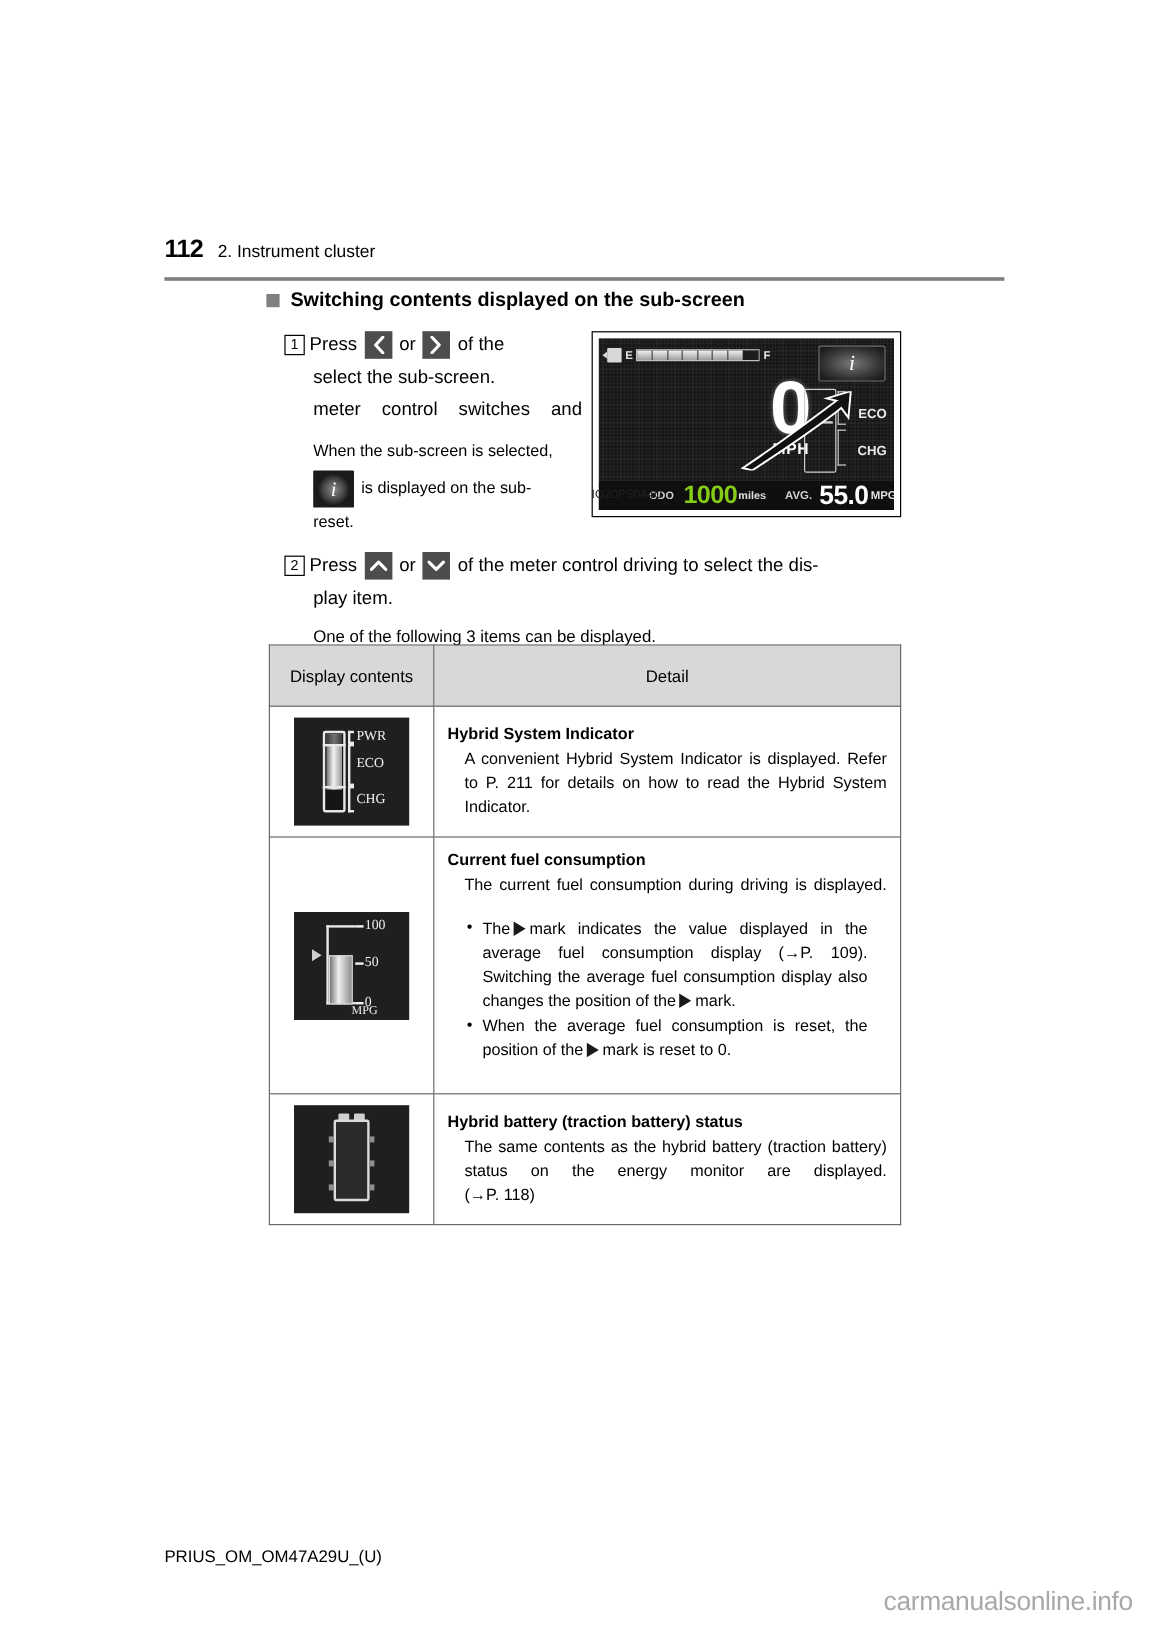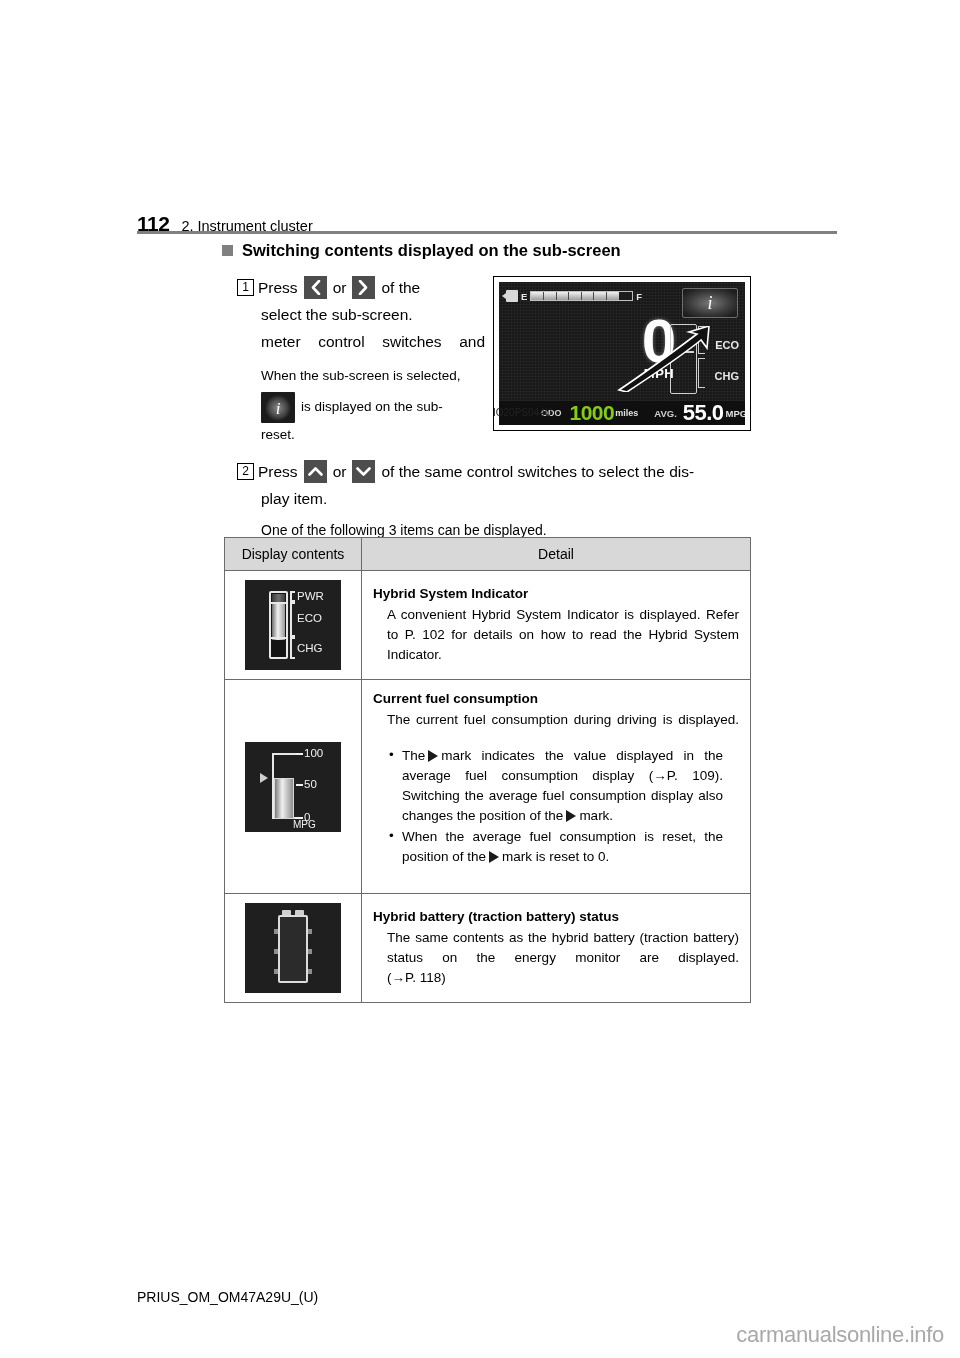--- a/index.html
+++ b/index.html
@@ -23,21 +23,20 @@
     top: 196px;
     width: 700px;
     display: flex;
     align-items: baseline;
     gap: 12px;
   }
   .page-number {
     font-size: 21px;
     font-weight: bold;
     letter-spacing: -0.5px;
-    margin-top: 16px;
   }
   .header-title {
     font-size: 14.5px;
     font-weight: normal;
   }
   .header-rule {
     position: absolute;
     left: 137px;
     top: 231px;
     width: 700px;
@@ -375,21 +374,21 @@
     table-layout: fixed;
   }
   .tbl td, .tbl th {
     border: 1.2px solid #6b6b6b;
     vertical-align: middle;
   }
   .tbl thead th {
     background: #d8d8d8;
     font-size: 14px;
     font-weight: normal;
-    height: 33px;
+    height: 51px;
     text-align: center;
   }
   .col-icon { width: 137px; }
   .cell-icon {
     text-align: center;
     padding: 9px 0;
   }
   .cell-detail {
     padding: 9px 11px 10px 11px;
     font-size: 13.5px;
@@ -472,21 +471,21 @@
     position: absolute;
     left: 24px;
     width: 19px;
     height: 2px;
     background: #e8e8e8;
   }
   .tile-txt {
     position: absolute;
     color: #f0f0f0;
     font-size: 11.5px;
-    font-family: Liberation Sans, sans-serif;
+    font-family: Liberation Serif, serif;
   }
   .tile-brk {
     position: absolute;
     border-left: 2px solid #e8e8e8;
     width: 5px;
   }
 
   
   .mpg-frame {
     position: absolute;
@@ -665,21 +664,21 @@
         <svg width="15" height="11" viewBox="0 0 15 11">
             <path d="M1.5 8.5 L7.5 2.5 L13.5 8.5" stroke="#fff" stroke-width="2.6" fill="none" stroke-linecap="round" stroke-linejoin="round"></path>
           </svg>
       </span>
       <span>or</span>
       <span class="btn-sq">
         <svg width="15" height="11" viewBox="0 0 15 11">
             <path d="M1.5 2.5 L7.5 8.5 L13.5 2.5" stroke="#fff" stroke-width="2.6" fill="none" stroke-linecap="round" stroke-linejoin="round"></path>
           </svg>
       </span>
-      <span>of the same control switches to select the dis-</span>
+      <span>of the meter control driving to select the dis-</span>
     </div>
     <div class="step2-cont">play item.</div>
     <div class="step2-note">One of the following 3 items can be displayed.</div>
   </div>
 
   <table class="tbl">
     <thead>
       <tr>
         <th class="col-icon">Display contents</th>
         <th>Detail</th>
@@ -699,21 +698,21 @@
             <span class="tile-brk" style="left:45px; top:11px; height:11px; border-top:2px solid #e8e8e8; border-bottom:2px solid #e8e8e8;"></span>
             <span class="tile-brk" style="left:45px; top:22px; height:35px; border-top:2px solid #e8e8e8; border-bottom:2px solid #e8e8e8;"></span>
             <span class="tile-brk" style="left:45px; top:57px; height:22px; border-top:2px solid #e8e8e8; border-bottom:2px solid #e8e8e8;"></span>
             <span class="tile-txt" style="left:52px; top:10px;">PWR</span>
             <span class="tile-txt" style="left:52px; top:32px;">ECO</span>
             <span class="tile-txt" style="left:52px; top:62px;">CHG</span>
           </span>
         </td>
         <td class="cell-detail">
           <div class="detail-title">Hybrid System Indicator</div>
-          <div class="detail-body justify-all">A convenient Hybrid System Indicator is displayed. Refer to P. 102 for details on how to read the Hybrid System Indicator.</div>
+          <div class="detail-body justify-all">A convenient Hybrid System Indicator is displayed. Refer to P. 211 for details on how to read the Hybrid System Indicator.</div>
         </td>
       </tr>
 
       <tr>
         <td class="cell-icon">
           <span class="tile">
             <span class="mpg-frame"></span>
             <span class="mpg-fill"></span>
             <span class="mpg-tick" style="top:11px;"></span>
             <span class="mpg-tick" style="top:42px;"></span>

